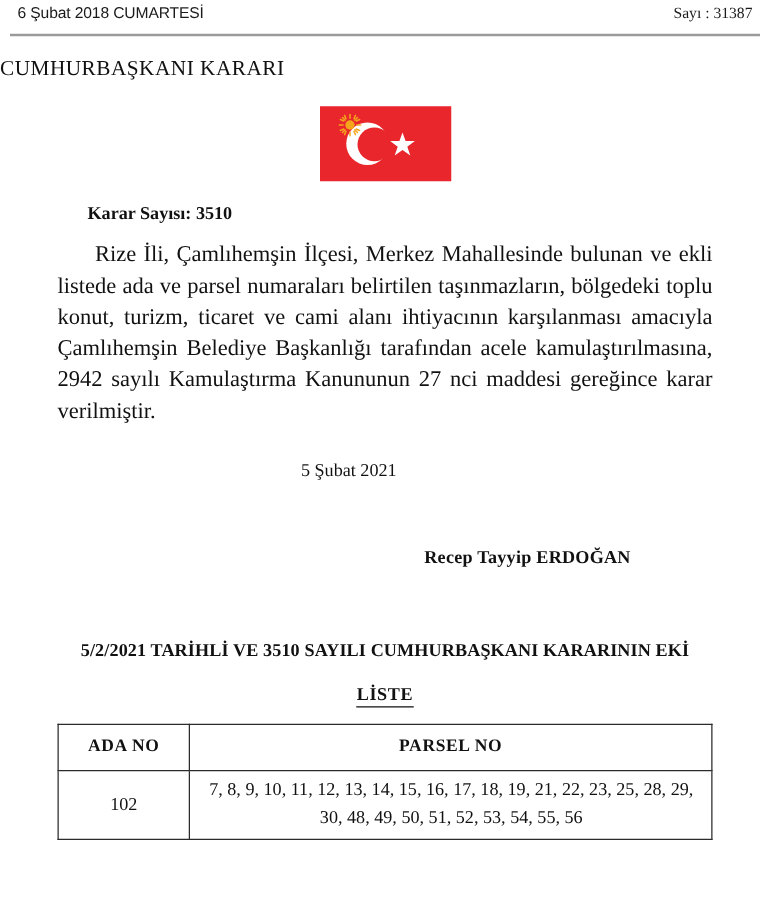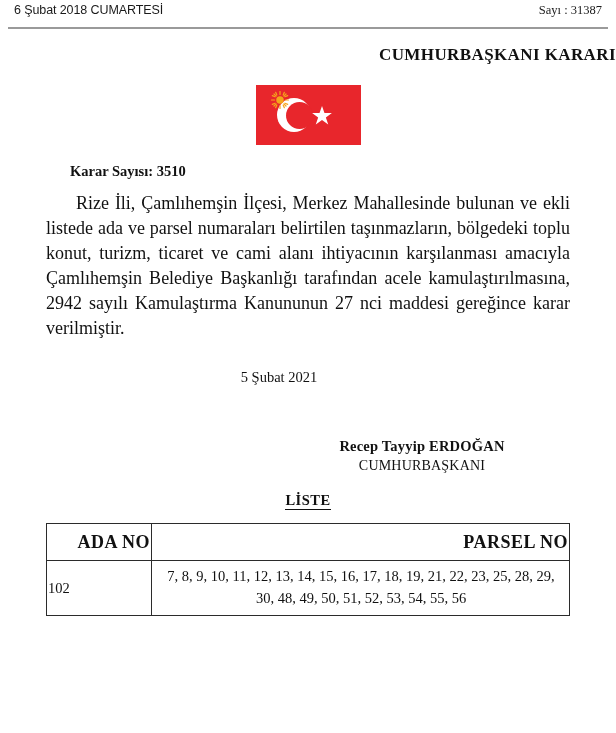--- a/index.html
+++ b/index.html
@@ -53,23 +53,23 @@
     white-space: nowrap;
   }
   .masthead-rule {
     height: 2px;
     background: #9a9a9a;
     margin: 1px 8px 0 8px;
   }
 
   
   .decision-title {
-    text-align: right;
+    text-align: left;
     font-size: 17px;
-    font-weight: bold;
+    font-weight: normal;
     letter-spacing: 0.4px;
     margin-top: 16px;
   }
 
   
   .flag-wrap {
     display: flex;
     justify-content: center;
     margin-top: 20px;
   }
@@ -187,31 +187,31 @@
   table.list-table {
     width: 100%;
     border-collapse: collapse;
     table-layout: fixed;
   }
   table.list-table th,
   table.list-table td {
     border: 1.3px solid #2b2b2b;
   }
   table.list-table th {
-    font-size: 18px;
+    font-size: 14px;
     font-weight: bold;
     letter-spacing: 0.5px;
     height: 34px;
-    text-align: right;
+    text-align: center;
     vertical-align: middle;
   }
   .col-ada { width: 105px; }
   td.ada-cell {
     font-size: 14.5px;
-    text-align: left;
+    text-align: center;
     vertical-align: middle;
   }
   td.parsel-cell {
     font-size: 14.5px;
     line-height: 22px;
     text-align: center;
     vertical-align: top;
     padding: 4px 6px 6px 7px;
   }
   .parsel-line { display: block; white-space: nowrap; }
@@ -262,23 +262,23 @@
   </div>
 </div>
 
 <div class="content">
   <div class="karar-sayisi">Karar Sayısı: 3510</div>
   <div class="body-paragraph">Rize İli, Çamlıhemşin İlçesi, Merkez Mahallesinde bulunan ve ekli listede ada ve parsel numaraları belirtilen taşınmazların, bölgedeki toplu konut, turizm, ticaret ve cami alanı ihtiyacının karşılanması amacıyla Çamlıhemşin Belediye Başkanlığı tarafından acele kamulaştırılmasına, 2942 sayılı Kamulaştırma Kanununun 27 nci maddesi gereğince karar verilmiştir.</div>
   <div class="decision-date">5 Şubat 2021</div>
 
   <div class="signature">
     <div class="signature-name">Recep Tayyip ERDOĞAN</div>
-    <div class="signature-role">CUMHURBAŞKANI</div>
   </div>
 
+  <div class="annex-heading">5/2/2021 TARİHLİ VE 3510 SAYILI CUMHURBAŞKANI KARARININ EKİ</div>
   <div class="annex-list-label"><span>LİSTE</span></div>
 </div>
 
 <div class="list-table-wrap">
   <table class="list-table">
     <colgroup>
       <col class="col-ada">
       <col>
     </colgroup>
     <thead>

